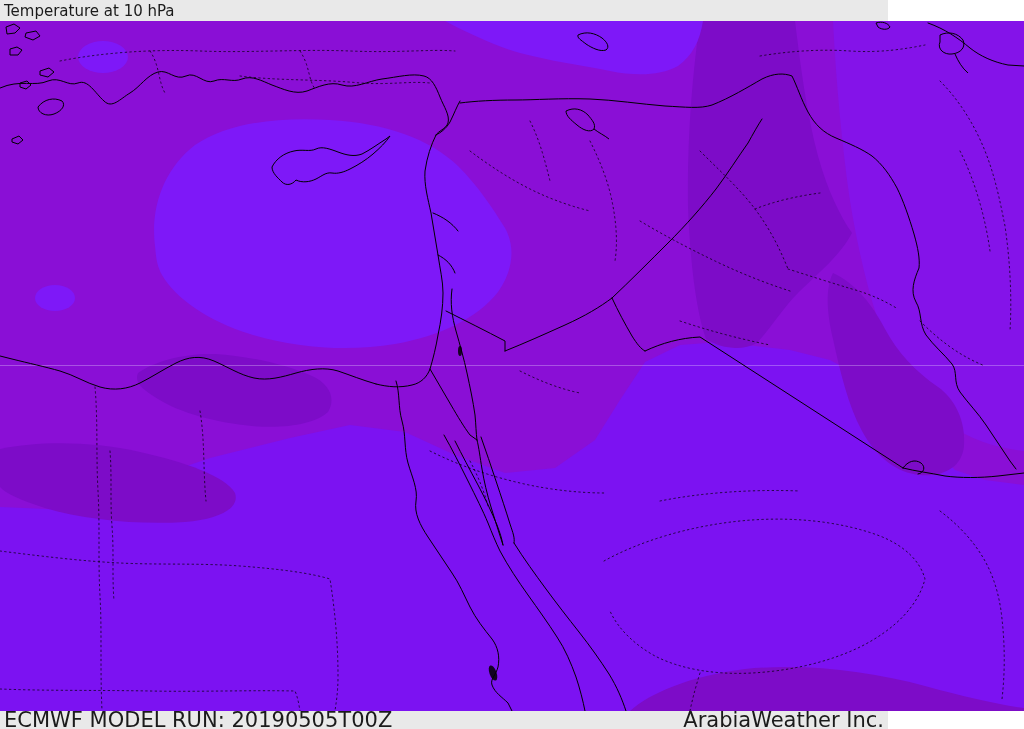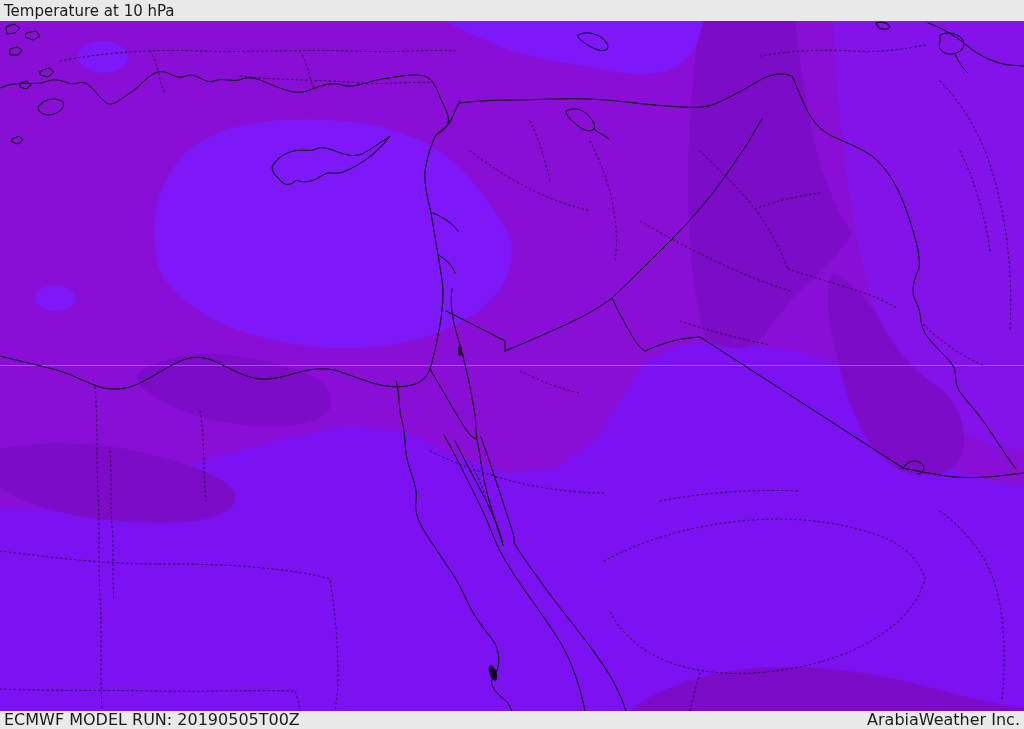--- a/index.html
+++ b/index.html
@@ -1,19 +1,19 @@
 <!DOCTYPE html>
 <html><head>
 <meta charset="utf-8">
 <style>
   html,body{margin:0;padding:0;background:#fff;}
   .frame{width:1024px;height:729px;position:relative;font-family:"DejaVu Sans","Liberation Sans",sans-serif;overflow:hidden;}
-  .bar{background:#e9e9e9;color:#1b1b1b;width:1024px;box-sizing:border-box;display:flex;justify-content:space-between;align-items:flex-end;}
+  .bar{background:#e9e9e9;color:#1b1b1b;width:888px;box-sizing:border-box;display:flex;justify-content:space-between;align-items:flex-end;}
   .bar.top{height:21px;font-size:15px;padding:0 4px 0 4px;line-height:19px;}
-  .bar.bottom{height:18px;font-size:16px;padding:0 4px;line-height:18px;align-items:center;}
+  .bar.bottom{height:18px;font-size:21px;padding:0 4px;line-height:18px;align-items:center;}
   .map-wrap{position:relative;width:1024px;height:690px;background:#8a0fd6;}
   svg{display:block;}
   .solid path, .solid line{stroke:#000;fill:none;stroke-width:1;stroke-linecap:round;stroke-linejoin:round;}
   .landform path{stroke:#000;fill:none;stroke-width:1;stroke-linejoin:round;}
   .waterfill{fill:#000;opacity:.85;}
   .dotted path{stroke:#000;fill:none;stroke-width:1;stroke-dasharray:1.5 3.2;opacity:.72;stroke-linecap:round;}
   .hairline{stroke:rgba(235,225,255,.32);stroke-width:1;}
 </style>
 </head>
 <body>

